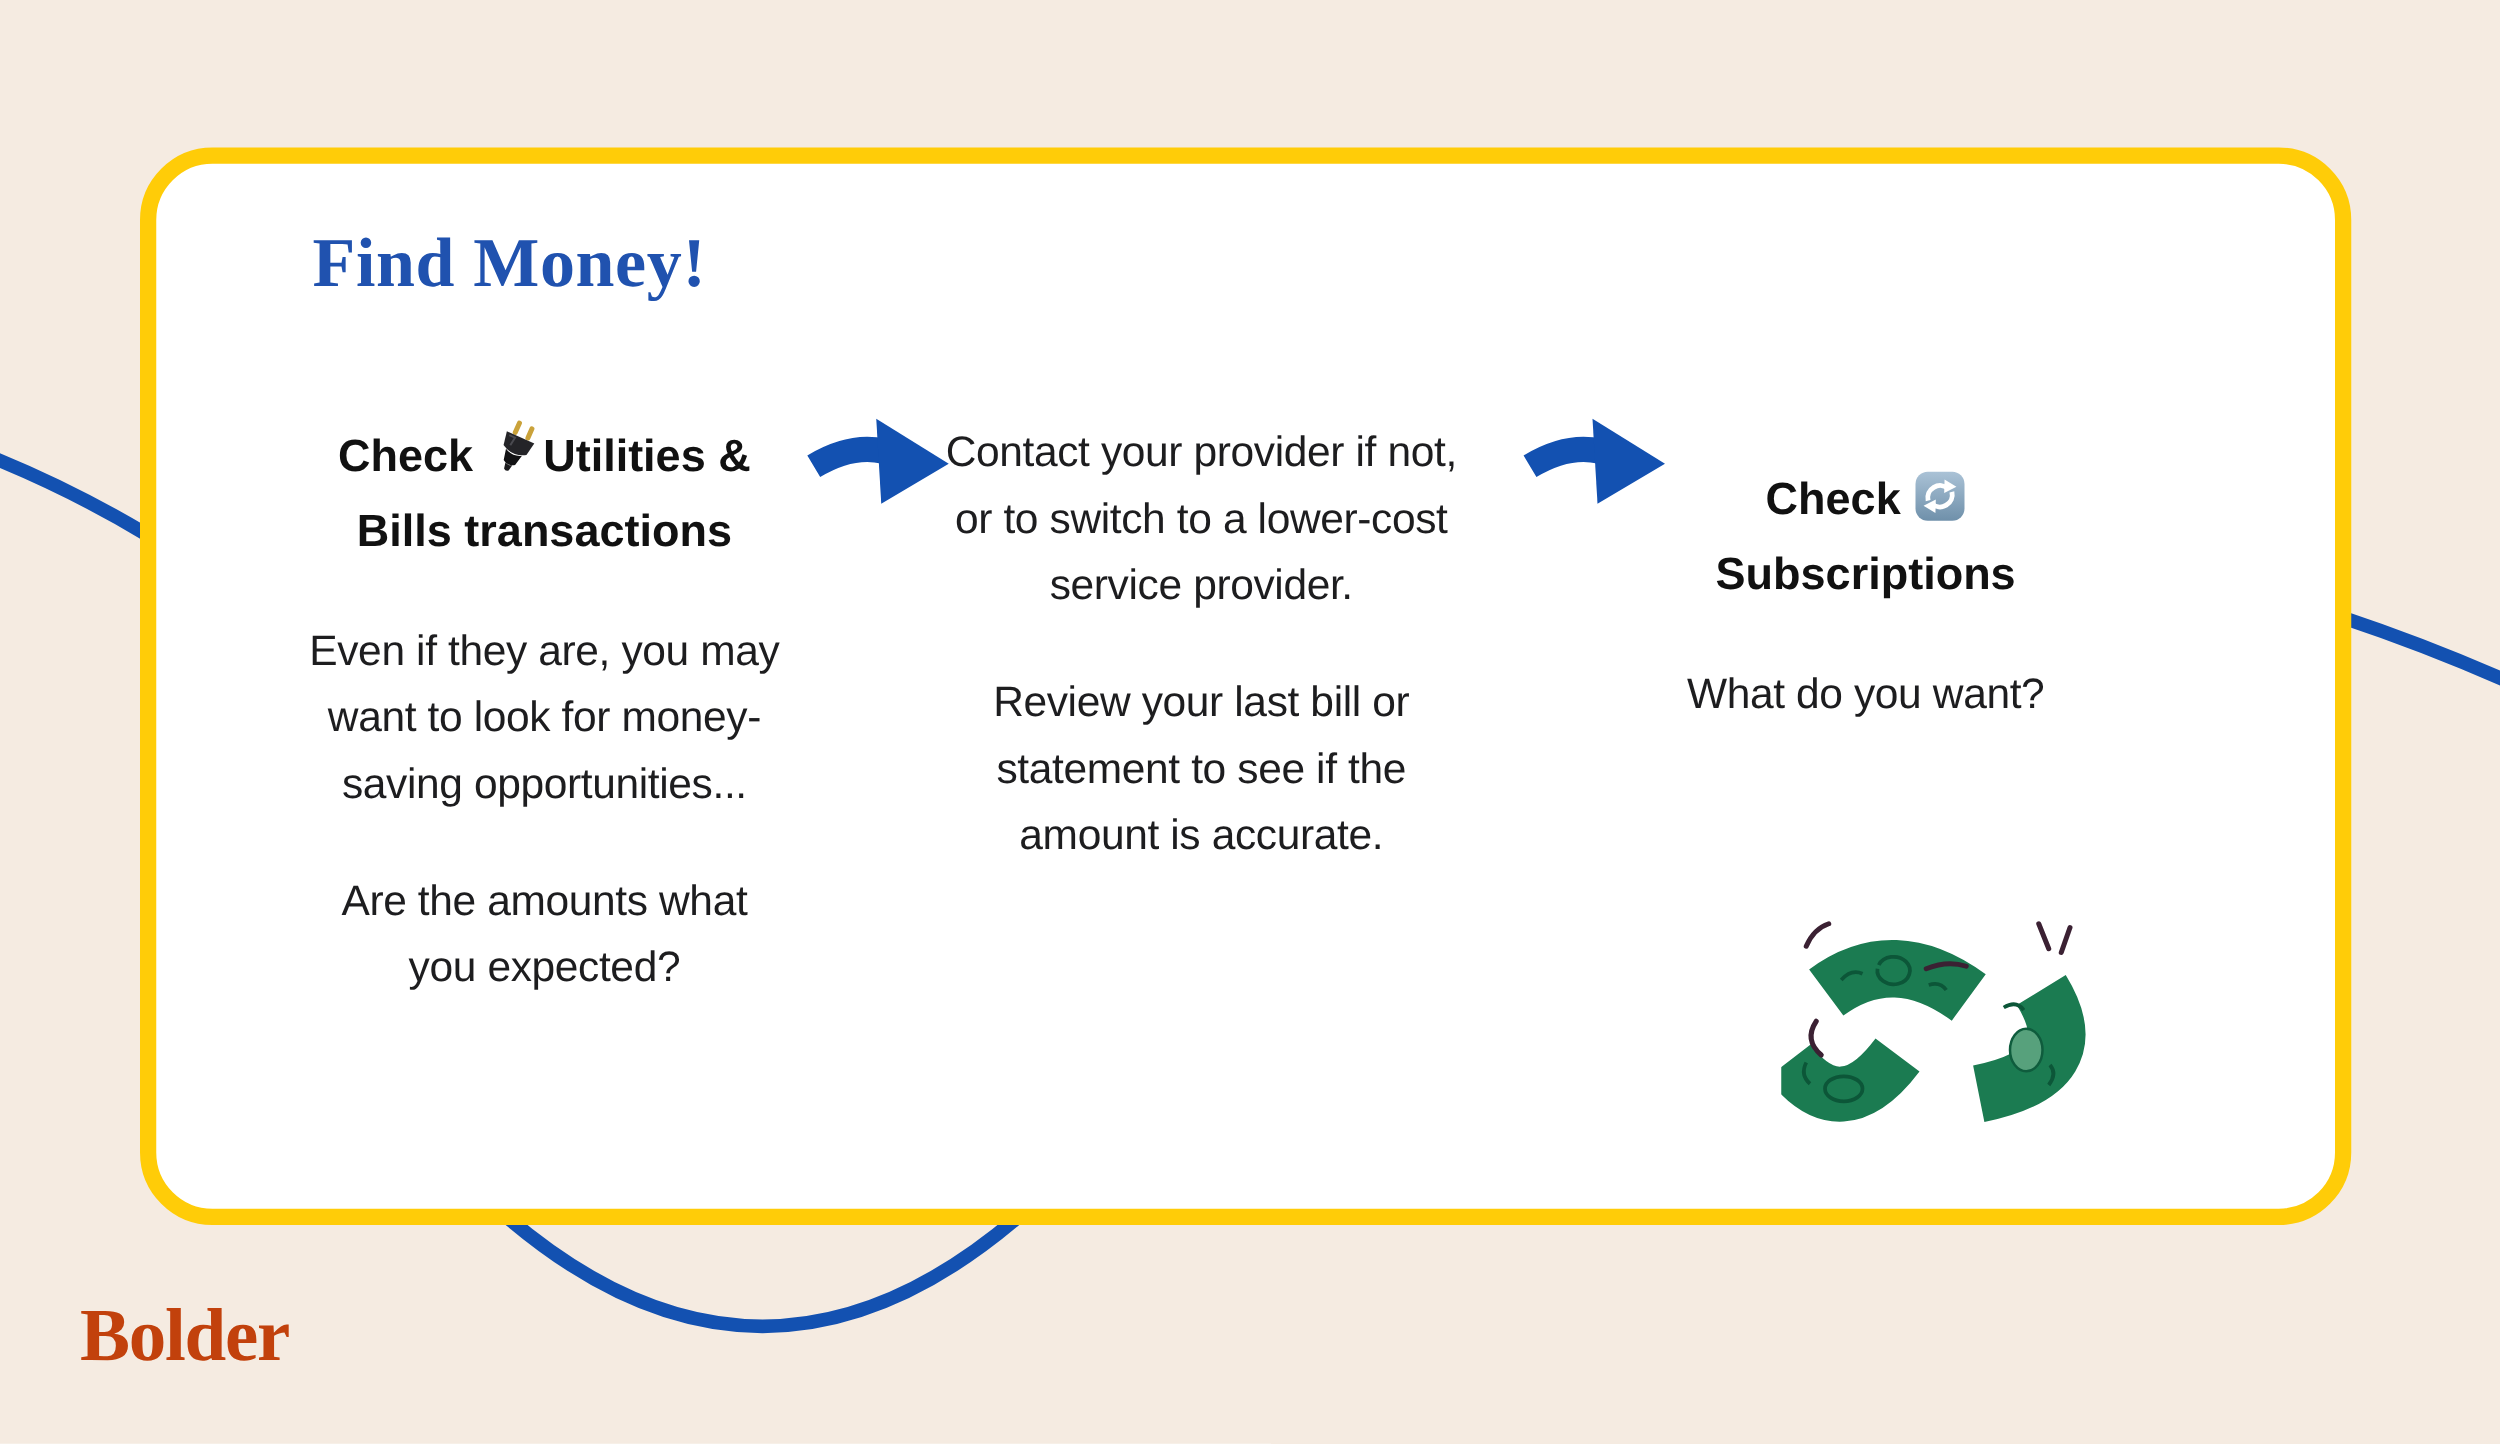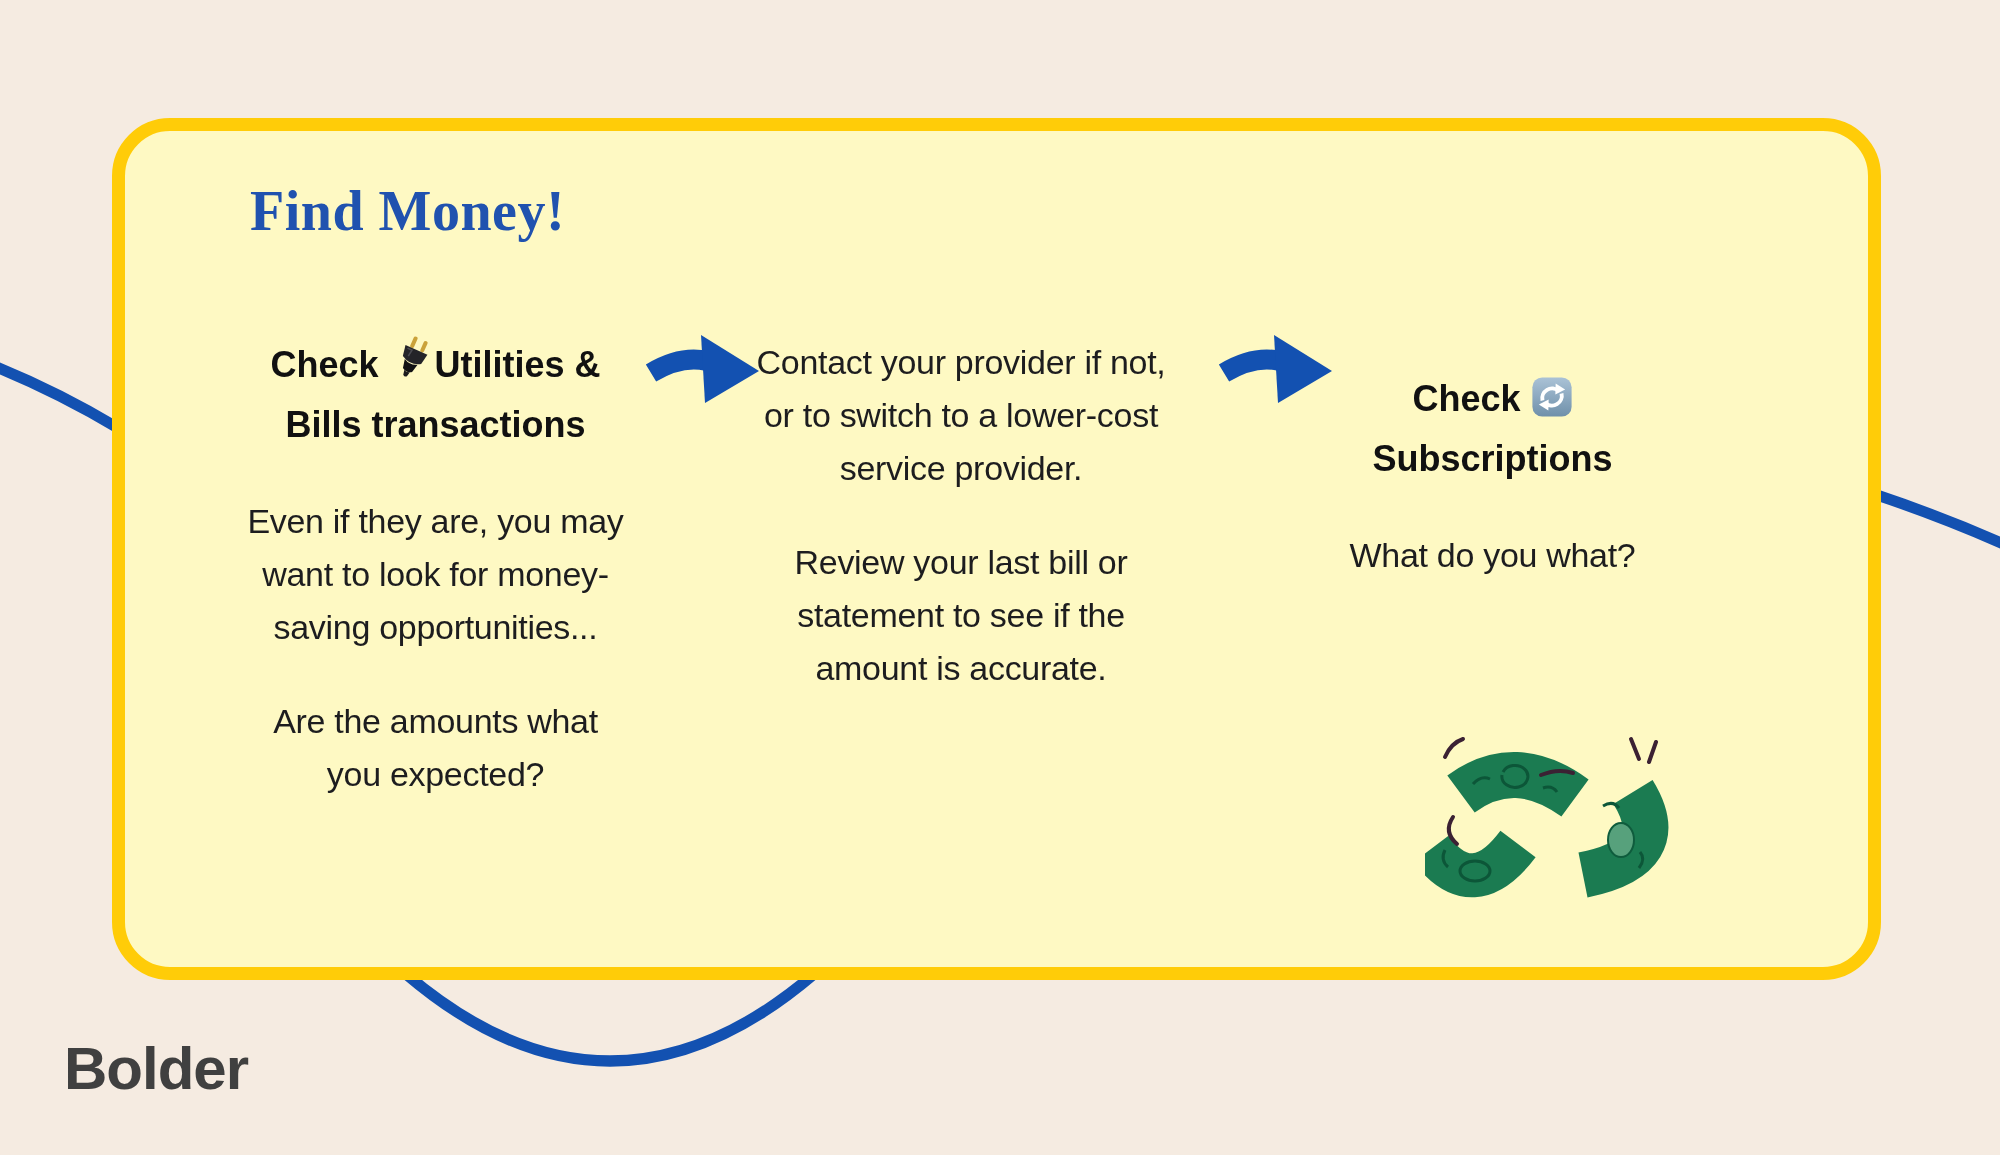--- a/index.html
+++ b/index.html
@@ -5,21 +5,21 @@
   html,body{margin:0;padding:0;}
   body{
     width:2000px;height:1155px;
     background:#f5ebe1;
     font-family:"Liberation Sans",sans-serif;
     position:relative;overflow:hidden;
   }
   .bg-curves{position:absolute;left:0;top:0;z-index:0;}
   .card{
     position:absolute;left:112px;top:118px;width:1769px;height:862px;
-    box-sizing:border-box;background:#fef9c3;
+    box-sizing:border-box;background:#ffffff;
     border:13px solid #ffcc08;border-radius:58px;z-index:1;
   }
   .title{
     position:absolute;left:125px;top:48px;
     font-family:"Liberation Serif",serif;font-weight:600;
     font-size:56px;color:#2052af;letter-spacing:0.5px;
   }
   .col{position:absolute;text-align:center;}
   .col-1{left:118px;top:205px;width:385px;}
   .col-2{left:615px;top:205px;width:442px;}
@@ -32,22 +32,22 @@
   .col p.body{
     font-size:34px;font-weight:400;color:#1d1d1f;line-height:53px;
     margin:0 0 41px 0;letter-spacing:-0.3px;
   }
   .arrow{position:absolute;width:116px;height:82px;}
   .arrow-1{left:520px;top:192px;}
   .arrow-2{left:1093px;top:192px;}
   .money{position:absolute;left:1300px;top:601px;}
   .logo{
     position:absolute;left:64px;top:1034px;z-index:1;
-    font-family:Liberation Sans, sans-serif;font-weight:700;
-    font-size:60px;color:#404040;letter-spacing:-1px;
+    font-family:Liberation Serif, serif;font-weight:700;
+    font-size:60px;color:#c2410c;letter-spacing:-1px;
   }
 </style>
 </head>
 <body>
 
 <svg class="bg-curves" width="2000" height="1155" viewBox="0 0 2000 1155">
   <path d="M-6,366 Q58,392 118,428" fill="none" stroke="#1351b1" stroke-width="11" stroke-linecap="round"></path>
   <path d="M1874,494 Q1940,516 2006,545" fill="none" stroke="#1351b1" stroke-width="11" stroke-linecap="round"></path>
   <path d="M406,974 Q610,1148 814,974" fill="none" stroke="#1351b1" stroke-width="11" stroke-linecap="round"></path>
 </svg>
@@ -93,21 +93,21 @@
                 <stop offset="0" stop-color="#aac2d6"></stop>
                 <stop offset="1" stop-color="#6f90aa"></stop>
               </linearGradient>
             </defs>
             <rect x="1" y="1" width="28" height="28" rx="7" fill="url(#rg)"></rect>
             <path d="M8.2 17.5 a7 7 0 0 1 11.5 -6.8" fill="none" stroke="#ffffff" stroke-width="2.8"></path>
             <polygon points="17.6,5.4 24.4,9.6 17.4,13.2" fill="#ffffff"></polygon>
             <path d="M21.8 12.5 a7 7 0 0 1 -11.5 6.8" fill="none" stroke="#ffffff" stroke-width="2.8"></path>
             <polygon points="12.4,24.6 5.6,20.4 12.6,16.8" fill="#ffffff"></polygon>
           </svg></span><span>Subscriptions</span></h2>
-    <p class="body">What do you what?</p>
+    <p class="body">What do you want?</p>
   </div>
 
   <svg class="money" width="245" height="185" viewBox="0 0 245 185">
 
     <path d="M36,62 Q90,22 150,66" fill="none" stroke="#1b7b51" stroke-width="46"></path>
     <path d="M78,40 a13,11 0 1 1 -1,3" fill="none" stroke="#0c5638" stroke-width="3"></path>
     <path d="M48,52 q8,-9 17,-5" fill="none" stroke="#0c5638" stroke-width="3"></path>
     <path d="M118,56 q9,-3 14,4" fill="none" stroke="#0c5638" stroke-width="3"></path>
 
     <path d="M6,117 Q48,172 93,112" fill="none" stroke="#1b7b51" stroke-width="44"></path>

